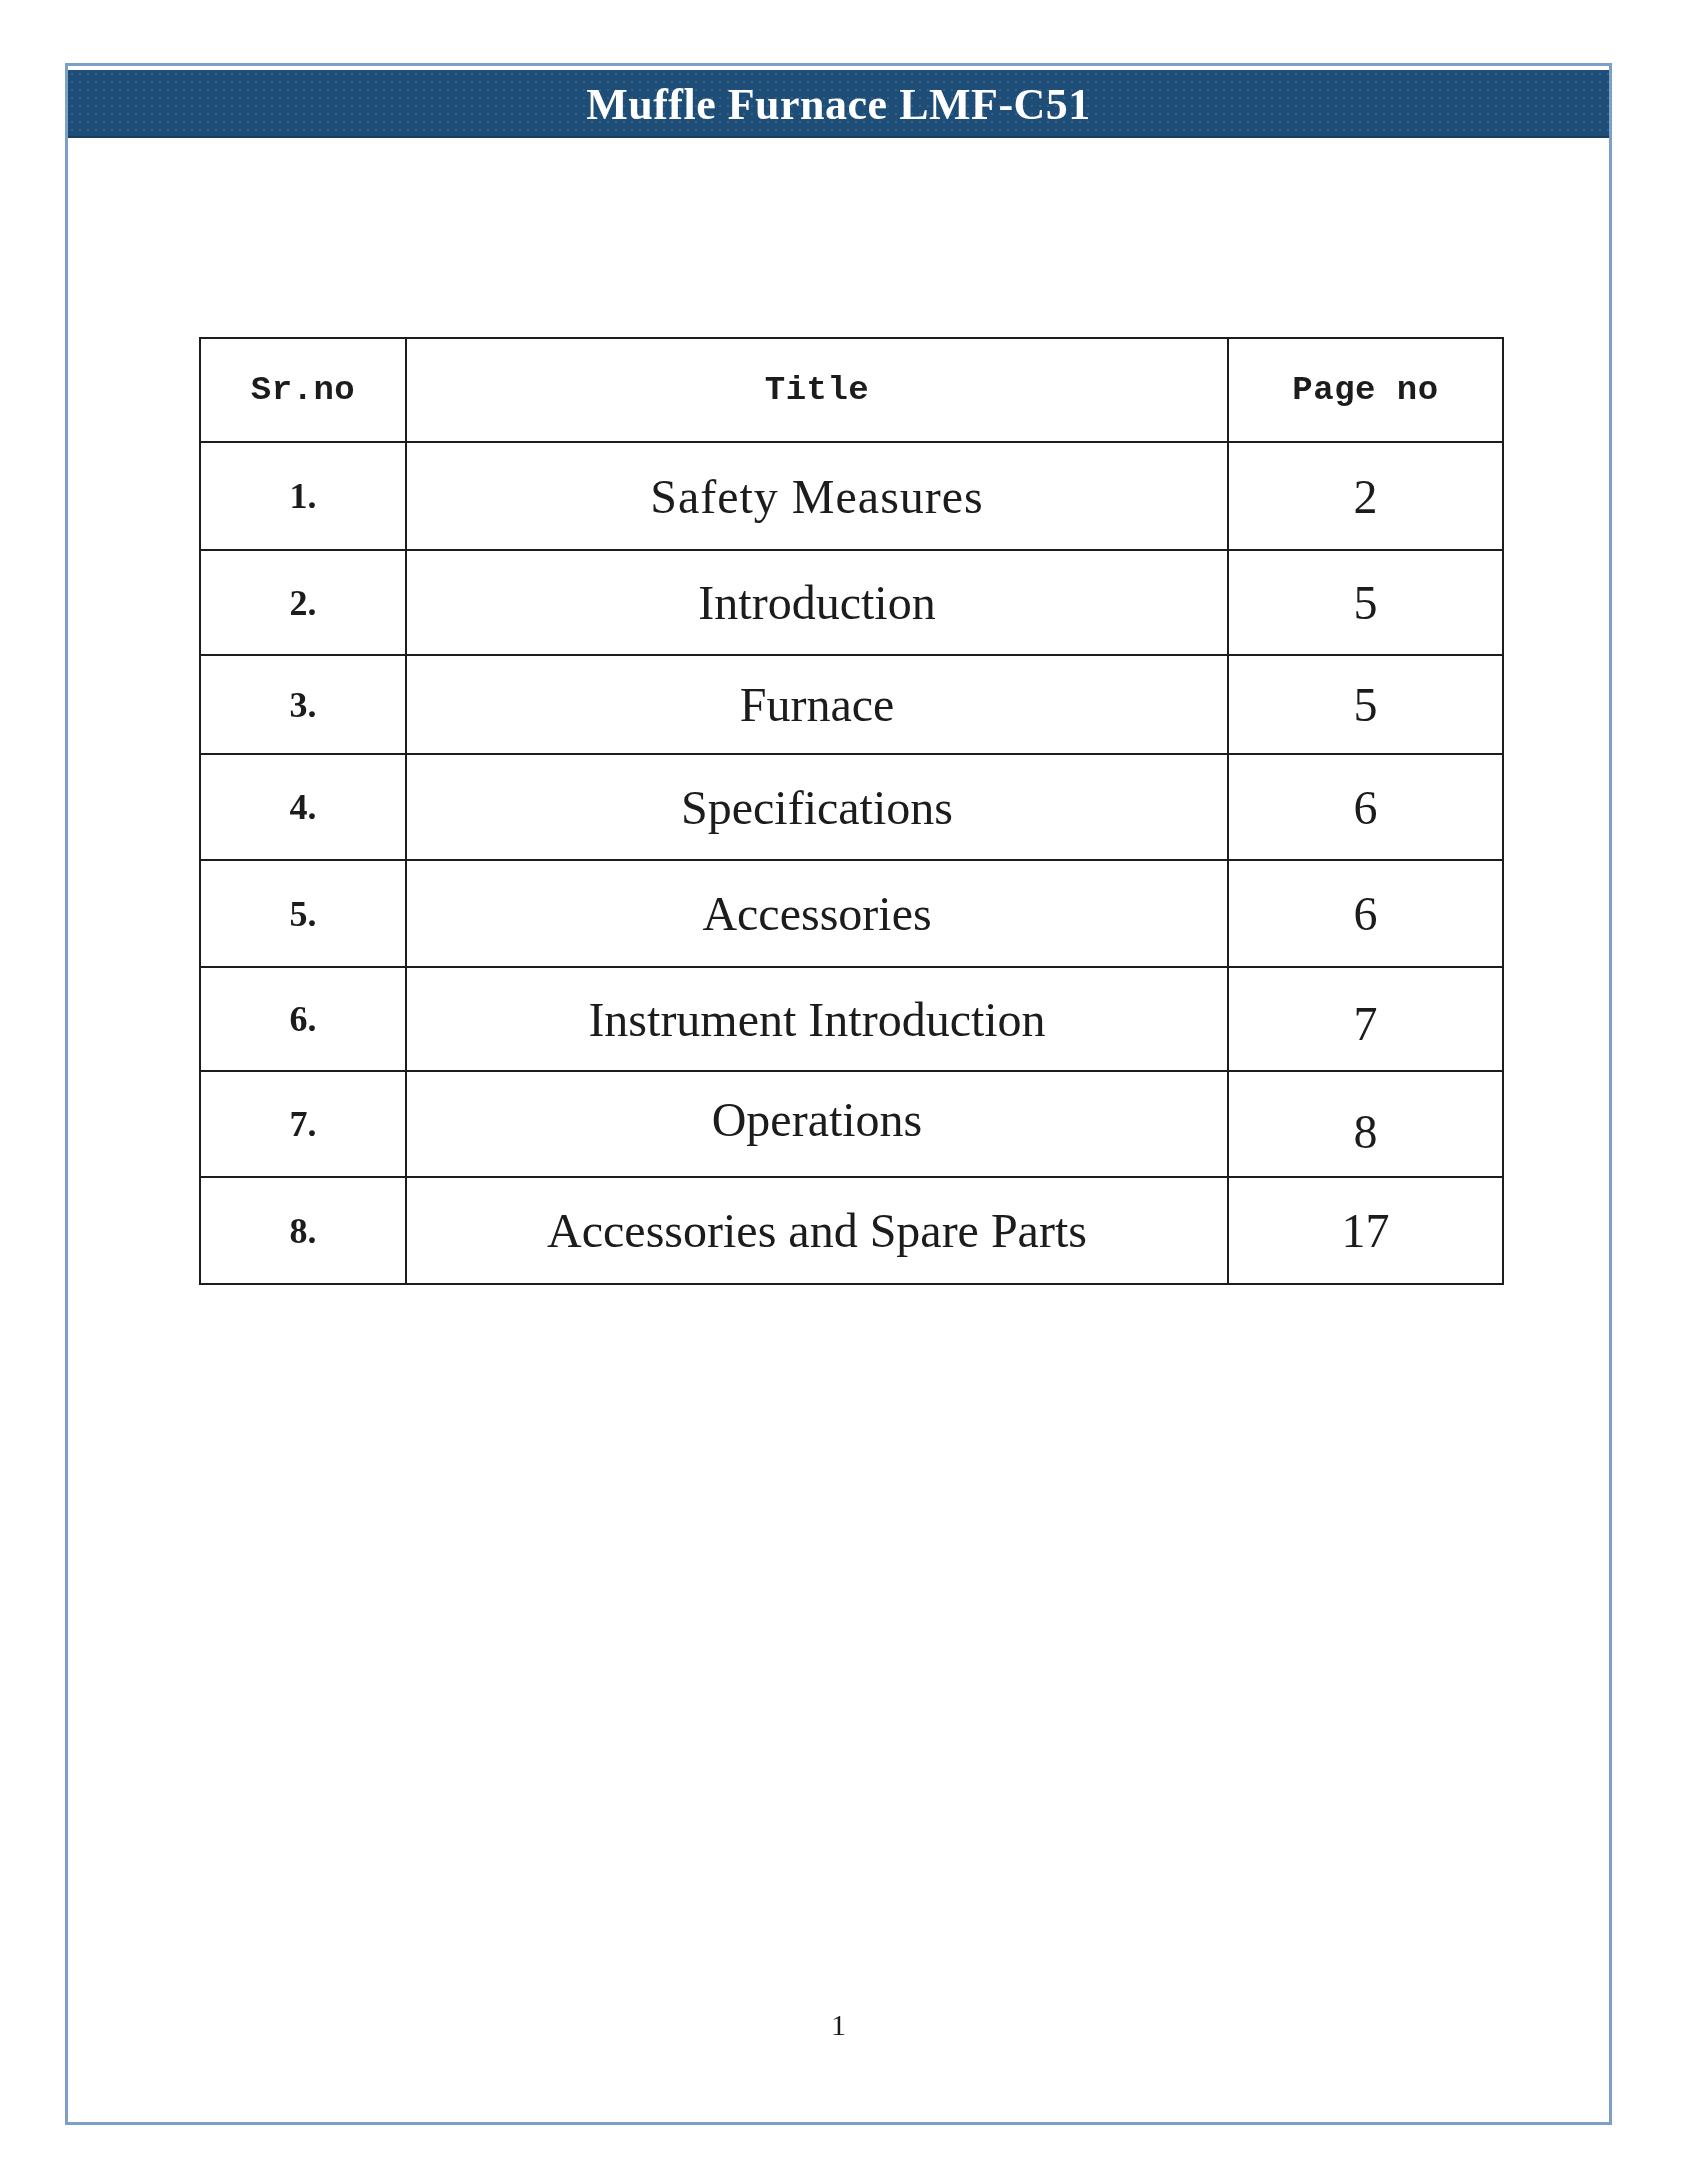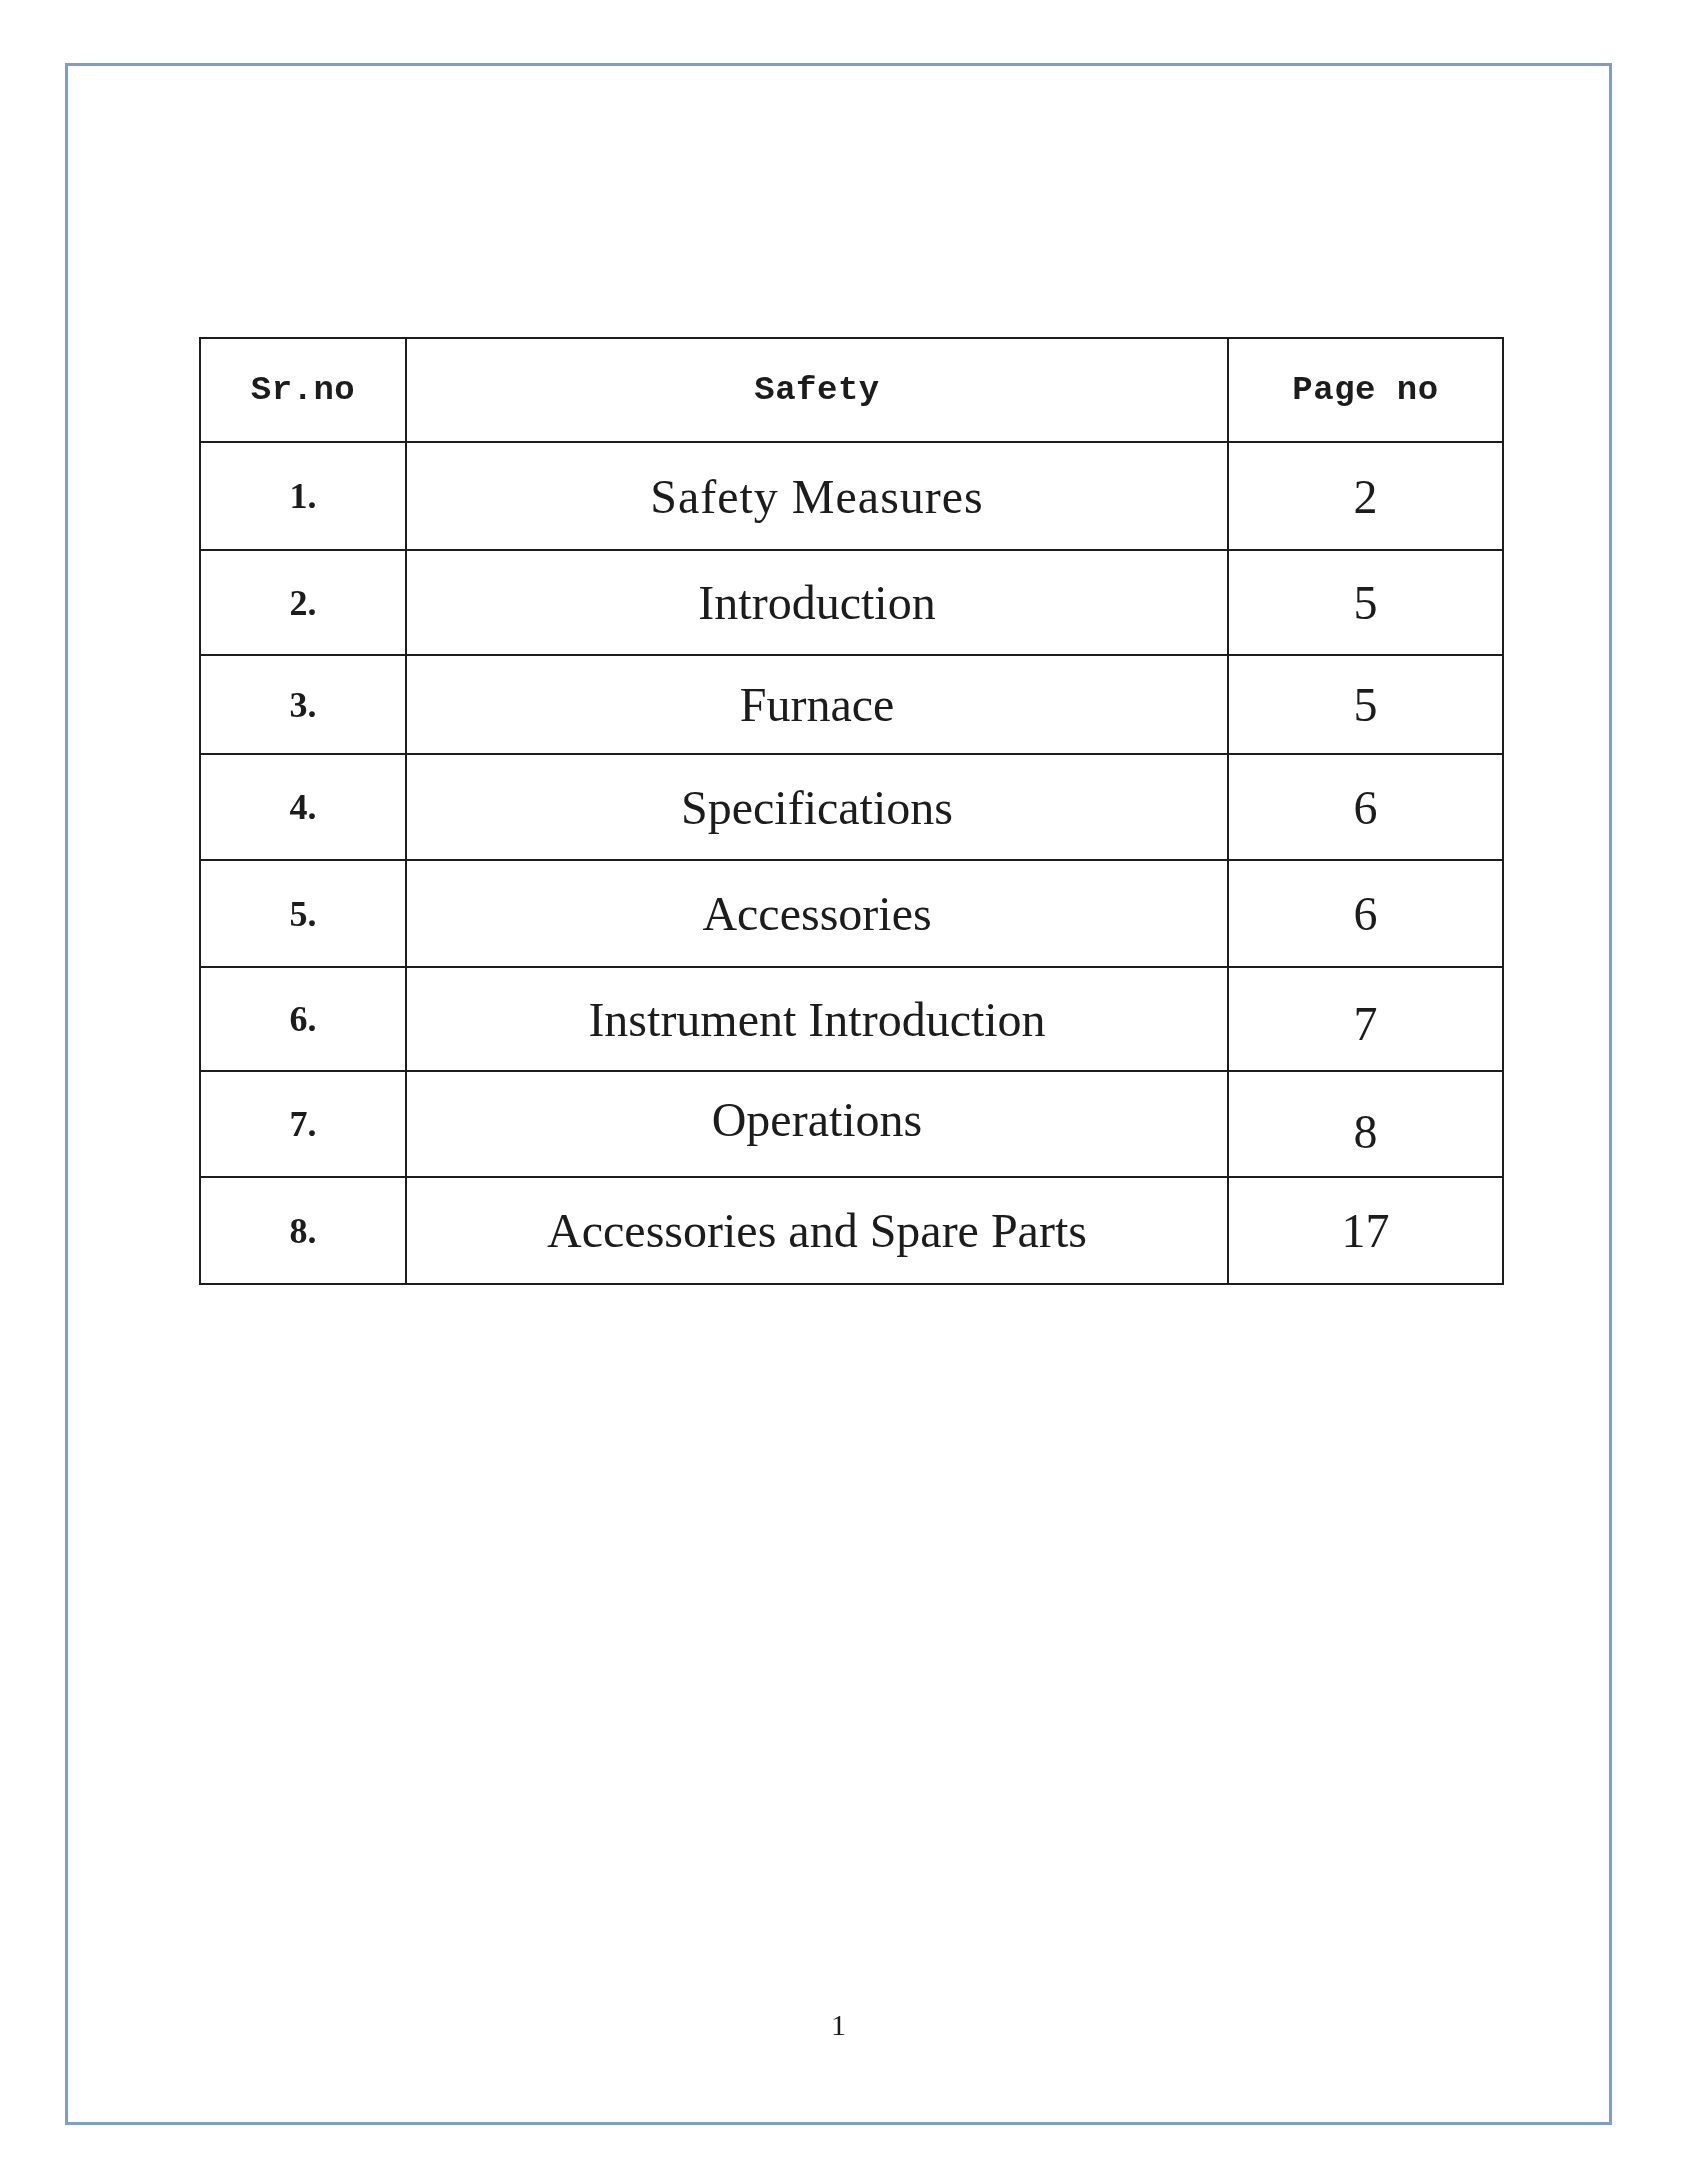--- a/index.html
+++ b/index.html
@@ -93,32 +93,35 @@
     width:100%;
     text-align:center;
     font-size:30px;
   }
 </style>
 </head>
 <body>
 
 <div class="page-border">
 
+  <div class="header-bar">
+    <span class="header-title">Muffle Furnace LMF-C51</span>
+  </div>
 
 
   <table class="index-table">
     <colgroup>
       <col style="width:206px">
       <col style="width:822px">
       <col style="width:275px">
     </colgroup>
     <thead>
       <tr>
         <th>Sr.no</th>
-        <th>Safety</th>
+        <th>Title</th>
         <th>Page no</th>
       </tr>
     </thead>
     <tbody>
       <tr>
         <td class="cell-srno">1.</td>
         <td class="cell-title">Safety Measures</td>
         <td class="cell-page">2</td>
       </tr>
       <tr>

